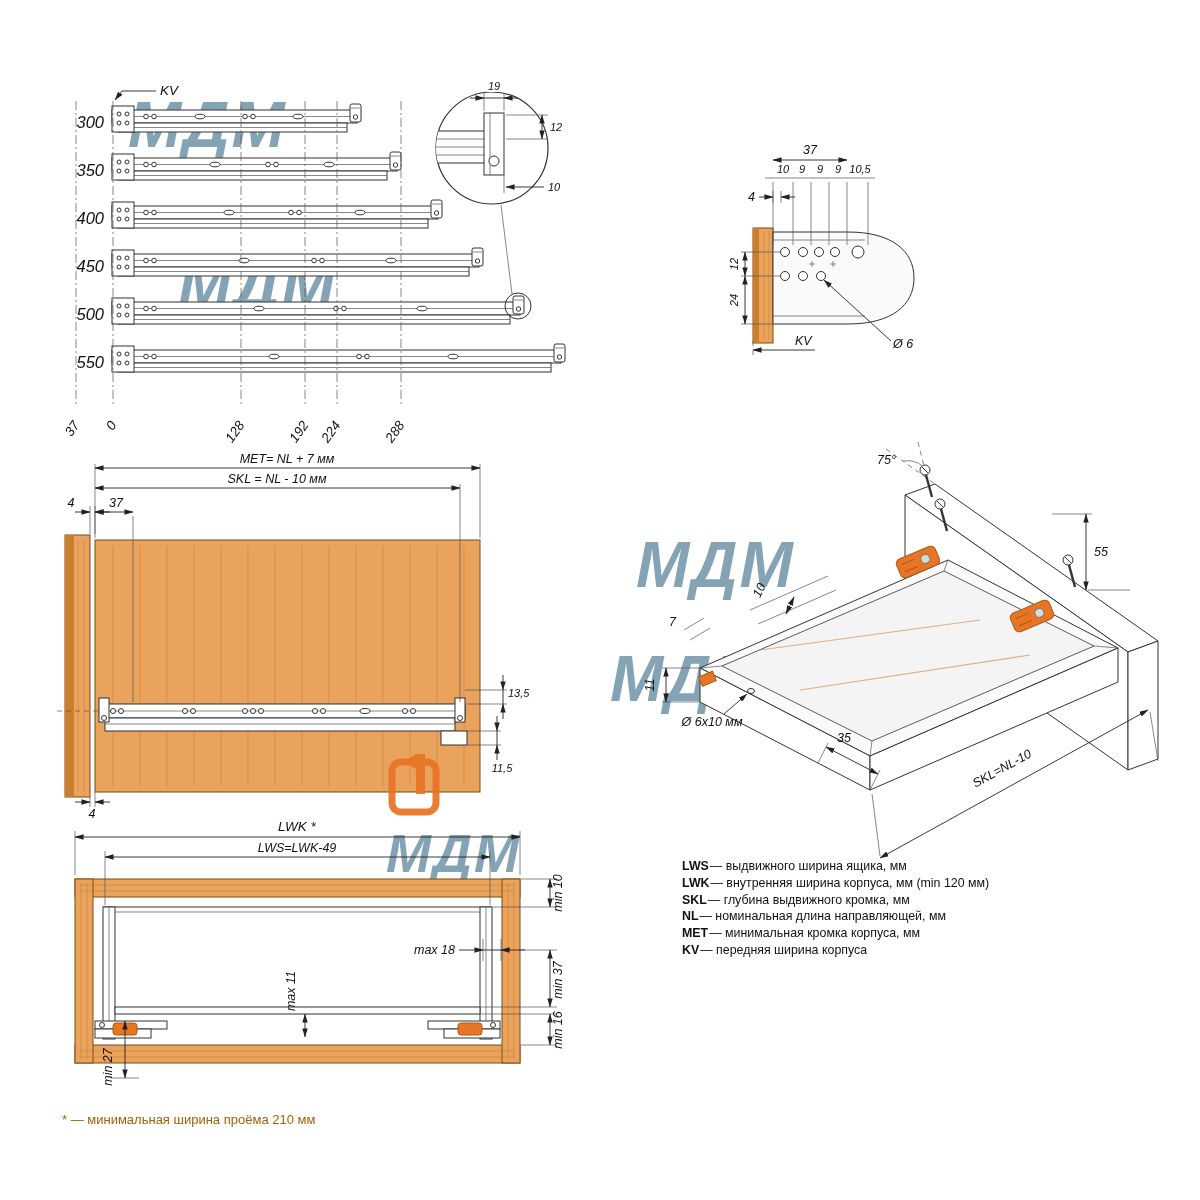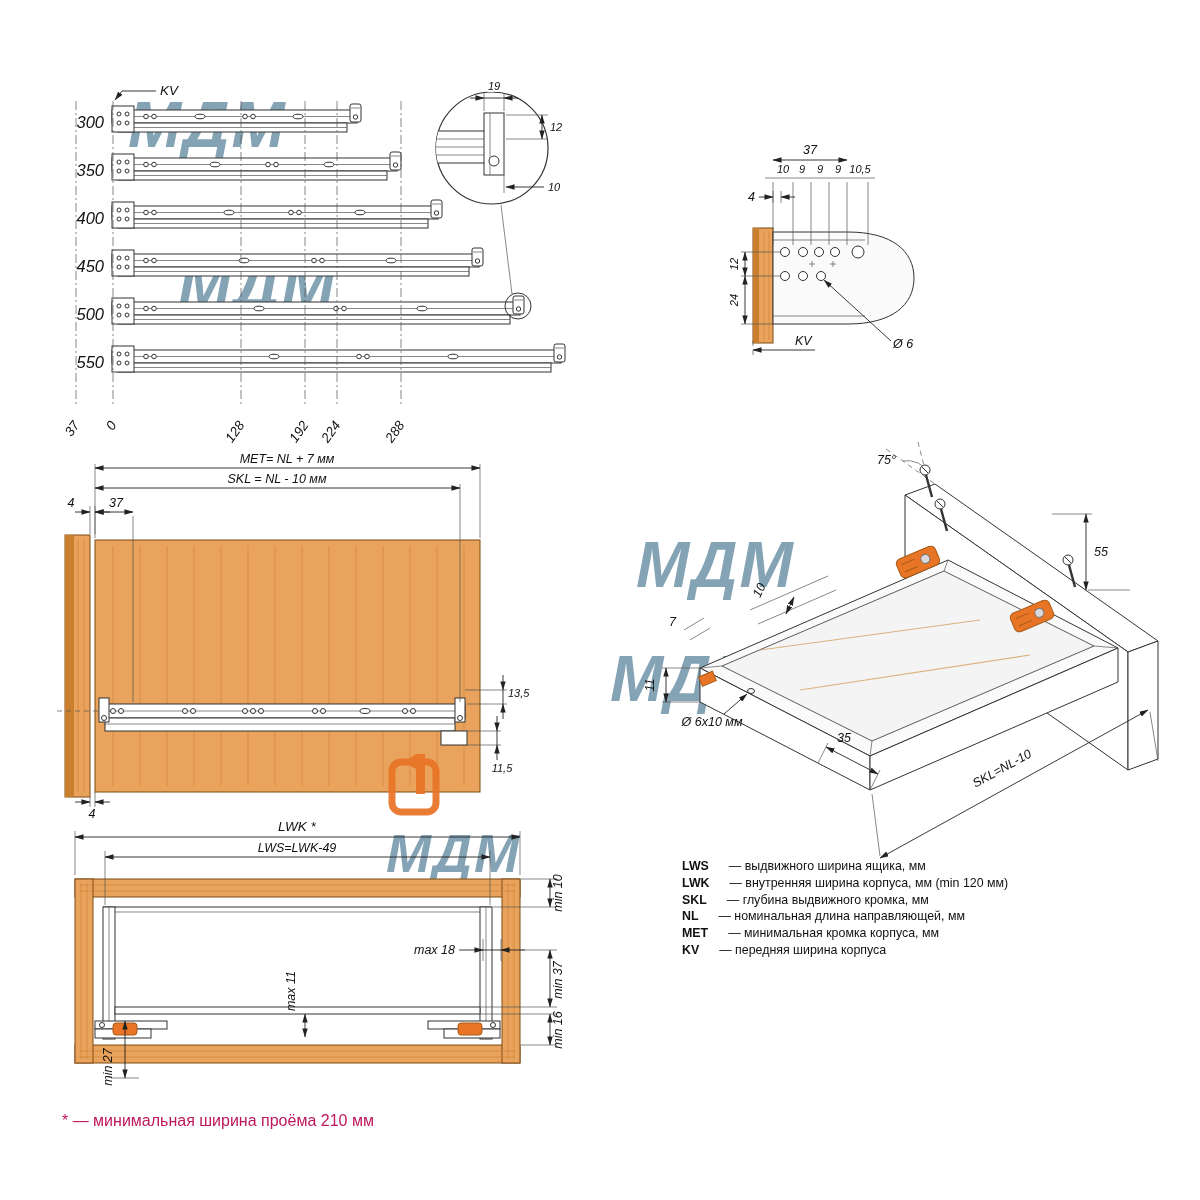--- a/index.html
+++ b/index.html
@@ -19,22 +19,22 @@
   .t11{font-size:11px}.t12{font-size:12.5px}.t13{font-size:13.5px}.t16{font-size:16.5px}
   .mid{text-anchor:middle}.end{text-anchor:end}
   .halo{paint-order:stroke;stroke:#fff;stroke-width:4px;stroke-linejoin:round}
   .wm{position:absolute;color:#0c4a6e;opacity:.5;font:italic 700 64px "Liberation Sans",sans-serif;
       letter-spacing:2px;pointer-events:none;z-index:0}
   .layer{position:absolute;z-index:1}
   .brand{position:absolute;left:388px;top:748px;display:flex;align-items:flex-start;gap:10px;
          opacity:.93;z-index:2}
   .brand-text{font:700 48px "Liberation Sans",sans-serif;color:#8e8e8e;letter-spacing:1px;line-height:66px;font-style:normal}
   .legend{position:absolute;left:682px;top:858px;font-size:12.4px;color:#111;line-height:16.8px;z-index:1}
-  .legend b{font-weight:700;margin-right:20px}
-  .footnote{position:absolute;left:62px;top:1112px;font-size:16px;color:#be185d;z-index:1}
+  .legend b{font-weight:700;margin-right:1px}
+  .footnote{position:absolute;left:62px;top:1112px;font-size:13px;color:#a16207;z-index:1}
 </style>
 </head>
 <body>
 
 <div class="canvas">
 
   <div class="wm" style="left:128px;top:88px">МДМ</div>
   <div class="wm" style="left:178px;top:248px">МДМ</div>
   <div class="wm" style="left:636px;top:528px">МДМ</div>
   <div class="wm" style="left:610px;top:642px">МДМ</div>

